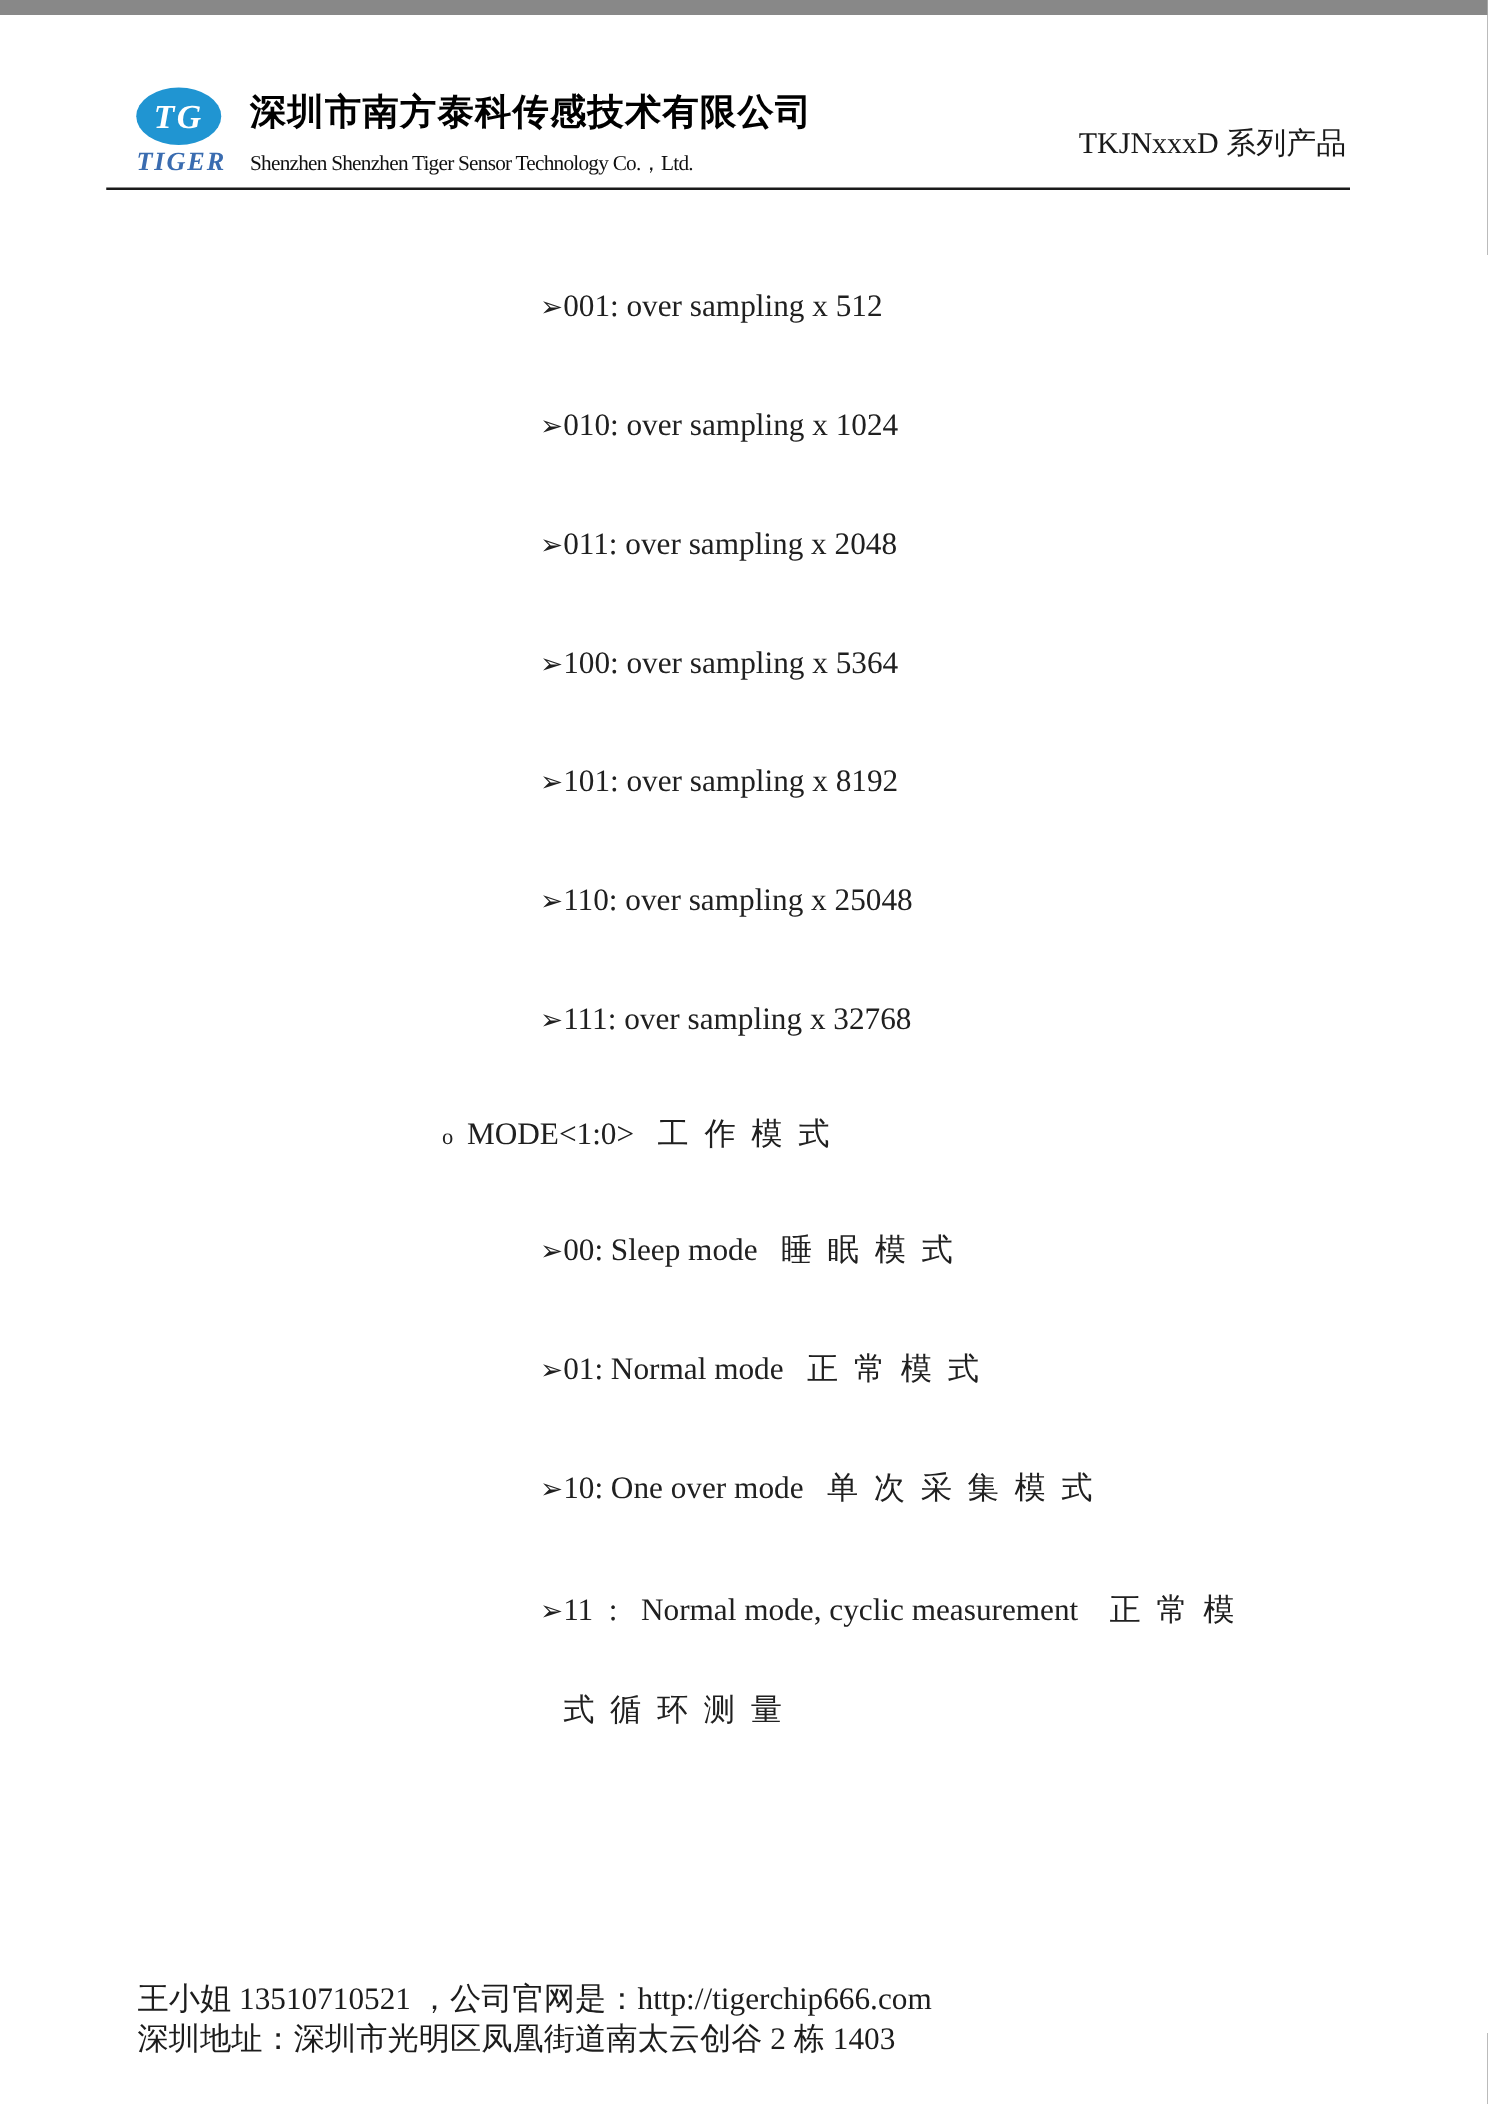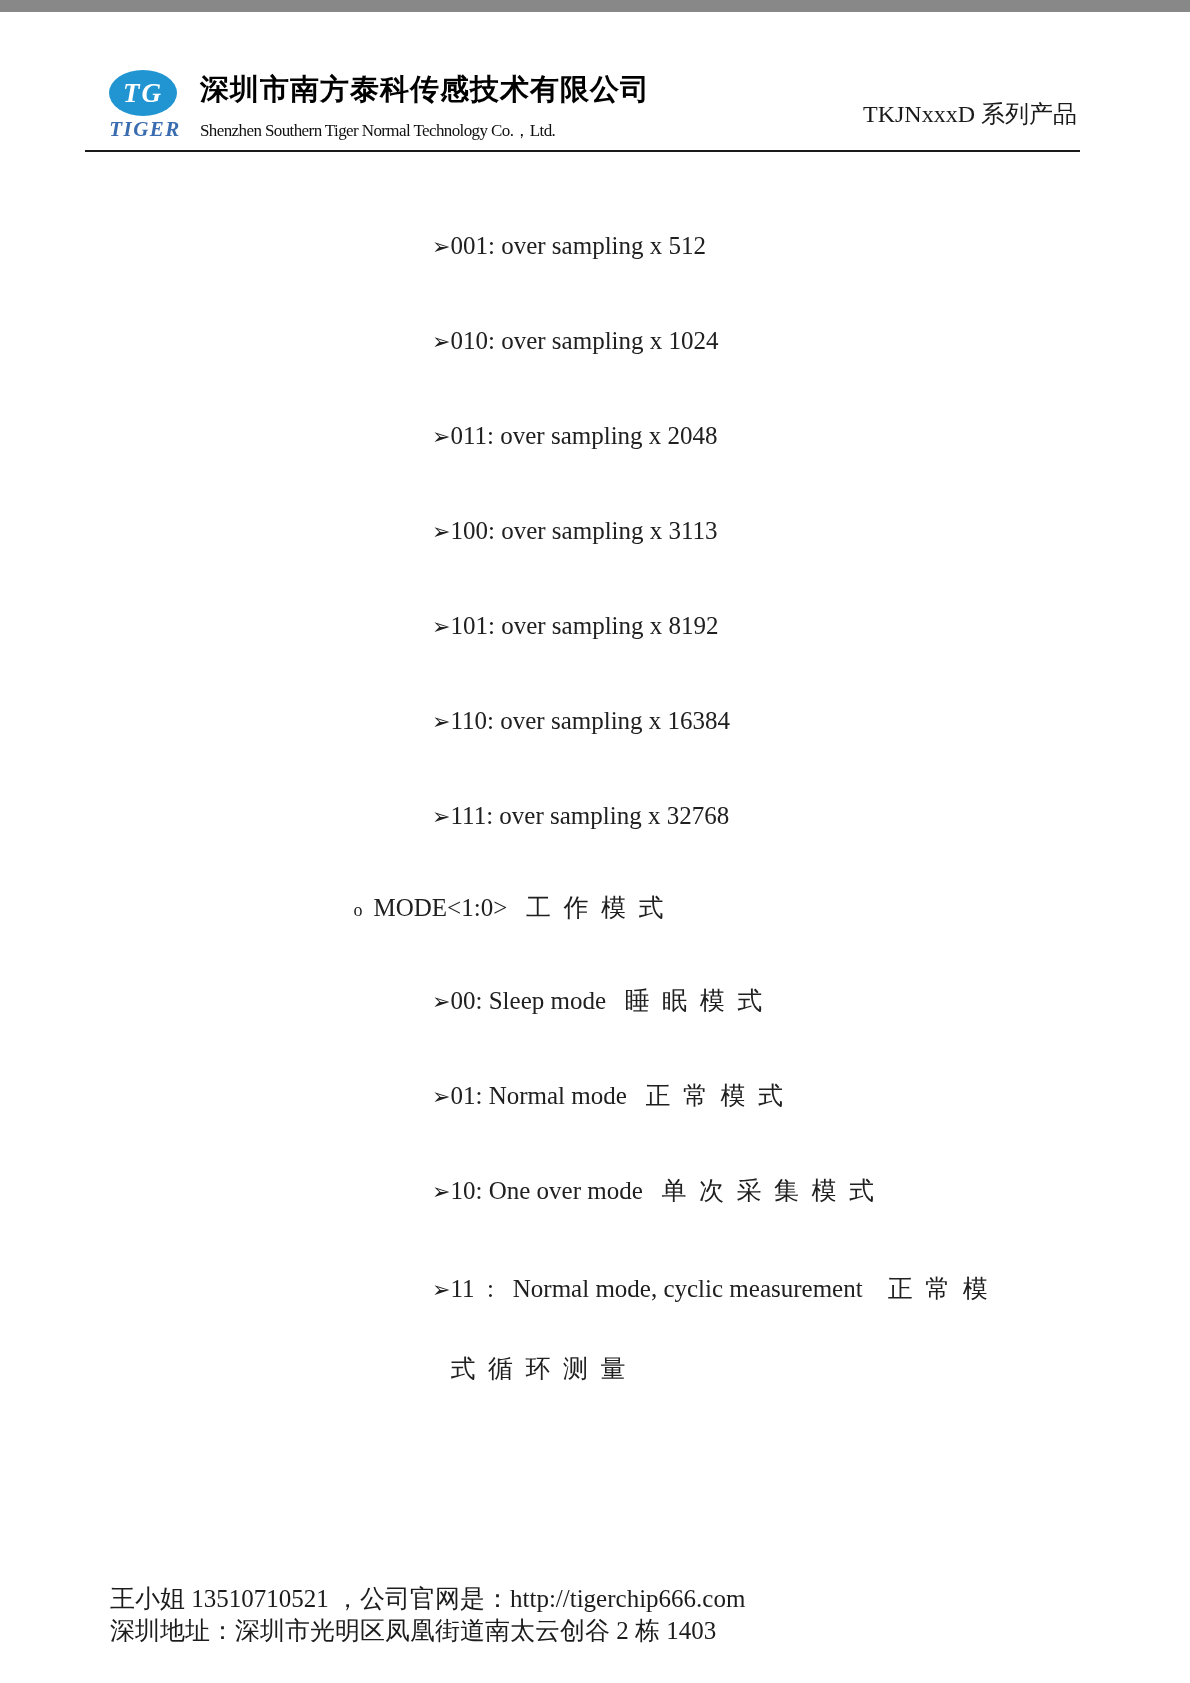--- a/index.html
+++ b/index.html
@@ -54,21 +54,21 @@
     <div class="logo-block">
       <svg width="100" height="76" viewBox="0 0 100 76">
         <ellipse cx="40" cy="25" rx="34" ry="23" fill="#2095d2"></ellipse>
         <text x="40" y="34" text-anchor="middle" font-size="27" font-weight="bold" font-style="italic" fill="#ffffff" letter-spacing="2">TG</text>
         <text x="42" y="68" text-anchor="middle" font-size="21" font-weight="bold" font-style="italic" fill="#3a6cb0" letter-spacing="1.5">TIGER</text>
       </svg>
     </div>
 
     <div class="company-cn">深圳市南方泰科传感技术有限公司</div>
 
-    <div class="company-en">Shenzhen Southern Tiger Normal Technology Co.，Ltd.</div>
+    <div class="company-en">Shenzhen Shenzhen Tiger Sensor Technology Co.，Ltd.</div>
 
     <div class="product-series">TKJNxxxD 系列产品</div>
 
     <div class="header-rule"></div>
   </div>
 
   <div>
 
     <div class="row lv3" style="top:183px">
       <span class="bullet">➢</span><span class="txt">001: over sampling x 512</span>
@@ -76,29 +76,29 @@
 
     <div class="row lv3" style="top:278px">
       <span class="bullet">➢</span><span class="txt">010: over sampling x 1024</span>
     </div>
 
     <div class="row lv3" style="top:373px">
       <span class="bullet">➢</span><span class="txt">011: over sampling x 2048</span>
     </div>
 
     <div class="row lv3" style="top:468px">
-      <span class="bullet">➢</span><span class="txt">100: over sampling x 3113</span>
+      <span class="bullet">➢</span><span class="txt">100: over sampling x 5364</span>
     </div>
 
     <div class="row lv3" style="top:563px">
       <span class="bullet">➢</span><span class="txt">101: over sampling x 8192</span>
     </div>
 
     <div class="row lv3" style="top:658px">
-      <span class="bullet">➢</span><span class="txt">110: over sampling x 16384</span>
+      <span class="bullet">➢</span><span class="txt">110: over sampling x 25048</span>
     </div>
 
     <div class="row lv3" style="top:753px">
       <span class="bullet">➢</span><span class="txt">111: over sampling x 32768</span>
     </div>
 
     <div class="row lv2" style="top:845px">
       <span class="bullet">o</span><span class="txt">MODE&lt;1:0&gt;   工  作  模  式</span>
     </div>
 

